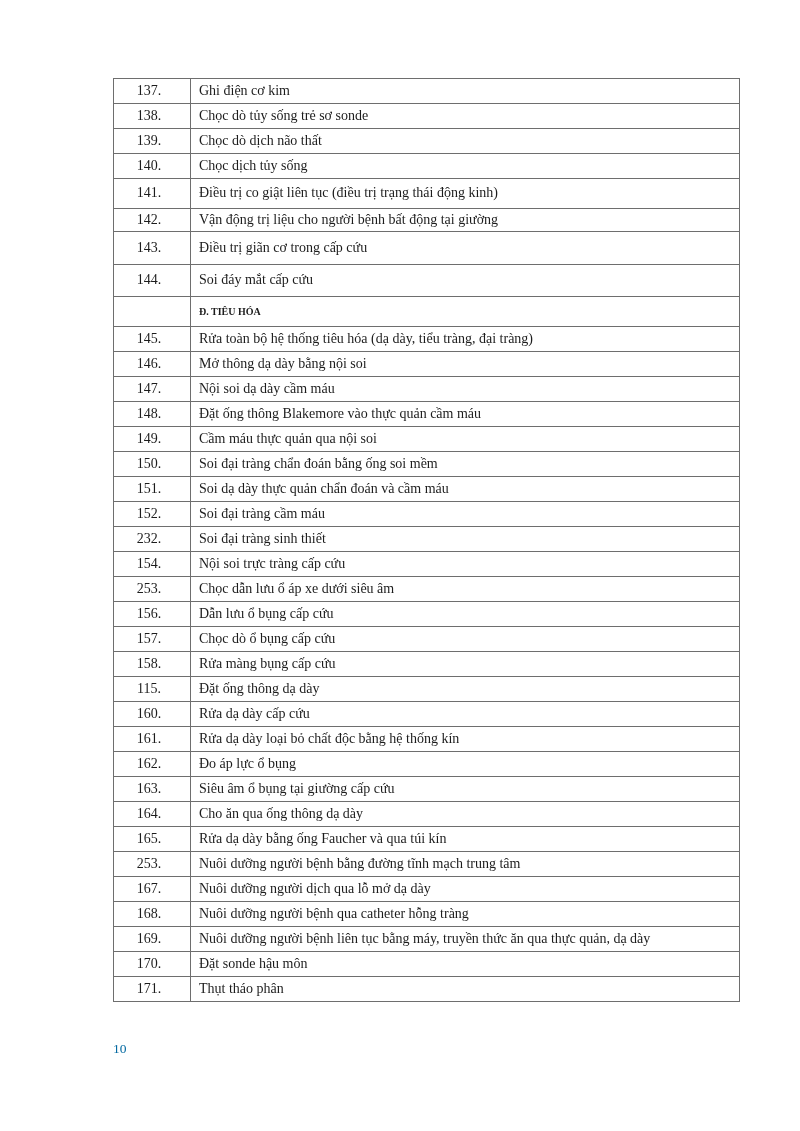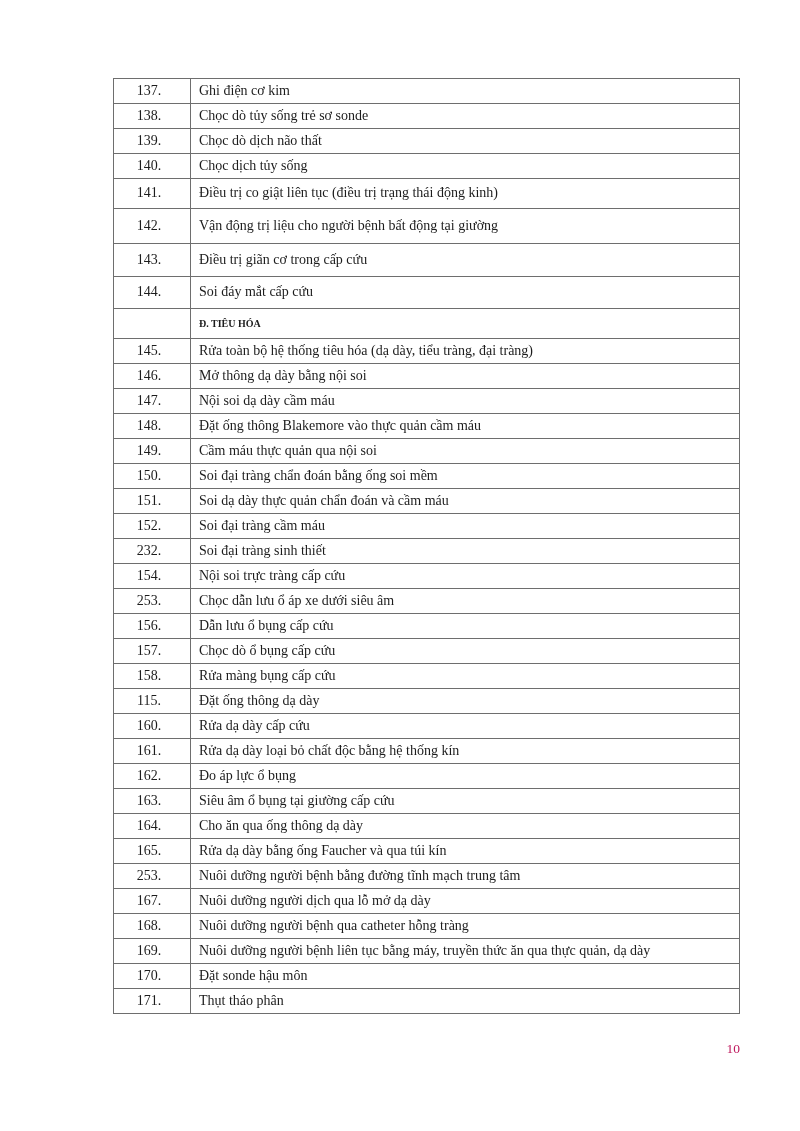--- a/index.html
+++ b/index.html
@@ -38,36 +38,36 @@
     margin-top: 45px;
   }
   .doc-table td.txt {
     padding-left: 8px;
     margin-top: 32px;
   }
   
   .doc-table tbody tr { height: 25px; }
   
   .doc-table tbody tr:nth-child(5) { height: 30px; }
-  .doc-table tbody tr:nth-child(6) { height: 35px; }
+  .doc-table tbody tr:nth-child(6) { height: 23px; }
   .doc-table tbody tr:nth-child(7) { height: 33px; }
   .doc-table tbody tr:nth-child(8) { height: 32px; }
   .doc-table tbody tr:nth-child(9) { height: 30px; }
   .doc-table tr.sec td.txt {
     font-weight: bold;
     font-size: 10px;
   }
   .page-number {
     position: absolute;
     left: 113px;
     top: 1041px;
     width: 627px;
-    text-align: right;
+    text-align: left;
     font-size: 13.5px;
-    color: #be185d;
+    color: #0369a1;
   }
 </style>
 </head>
 <body>
 
 <table class="doc-table">
   <colgroup>
     <col class="c-num">
     <col class="c-text">
   </colgroup>

